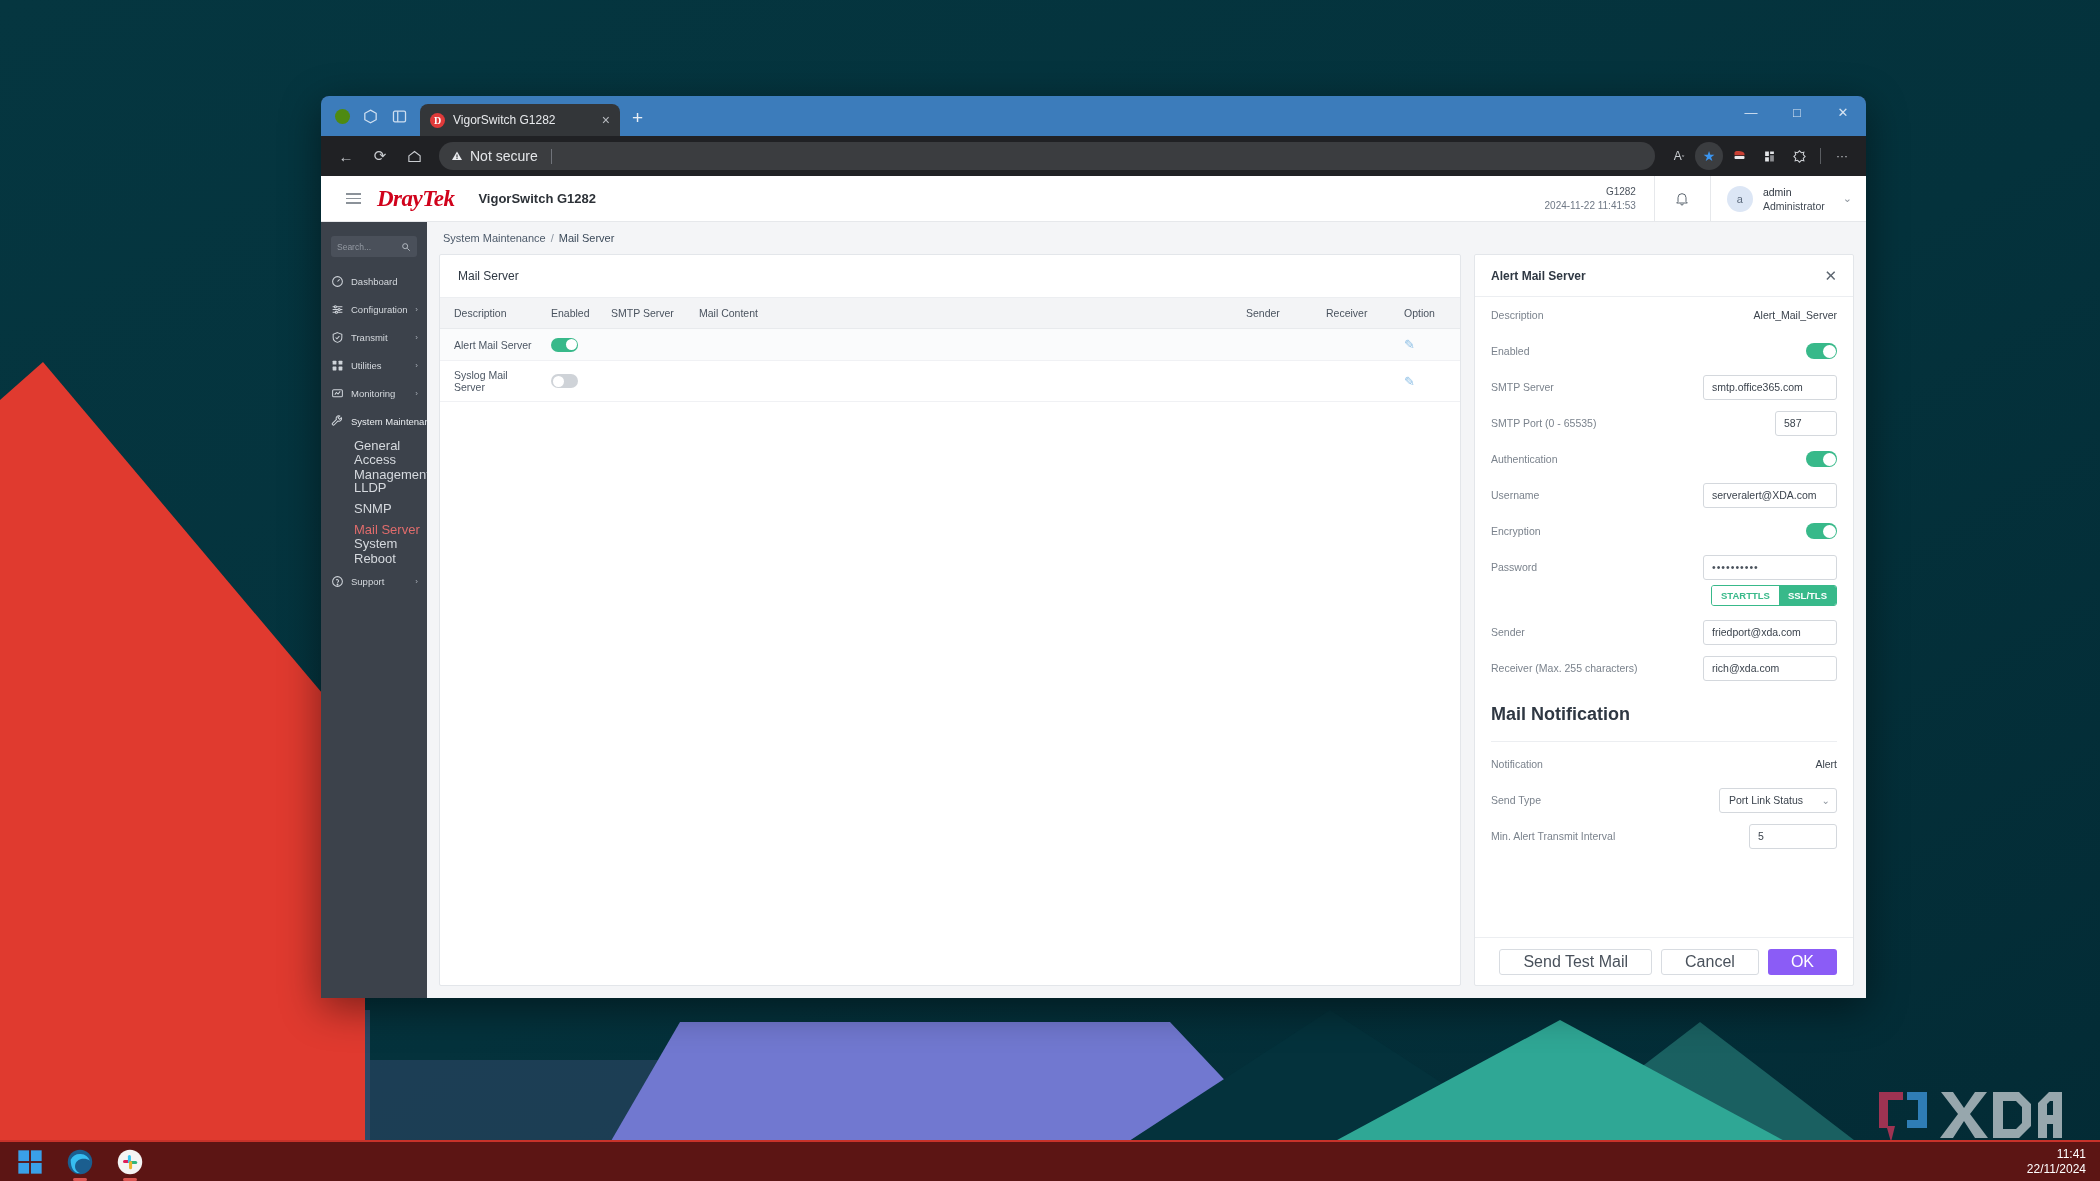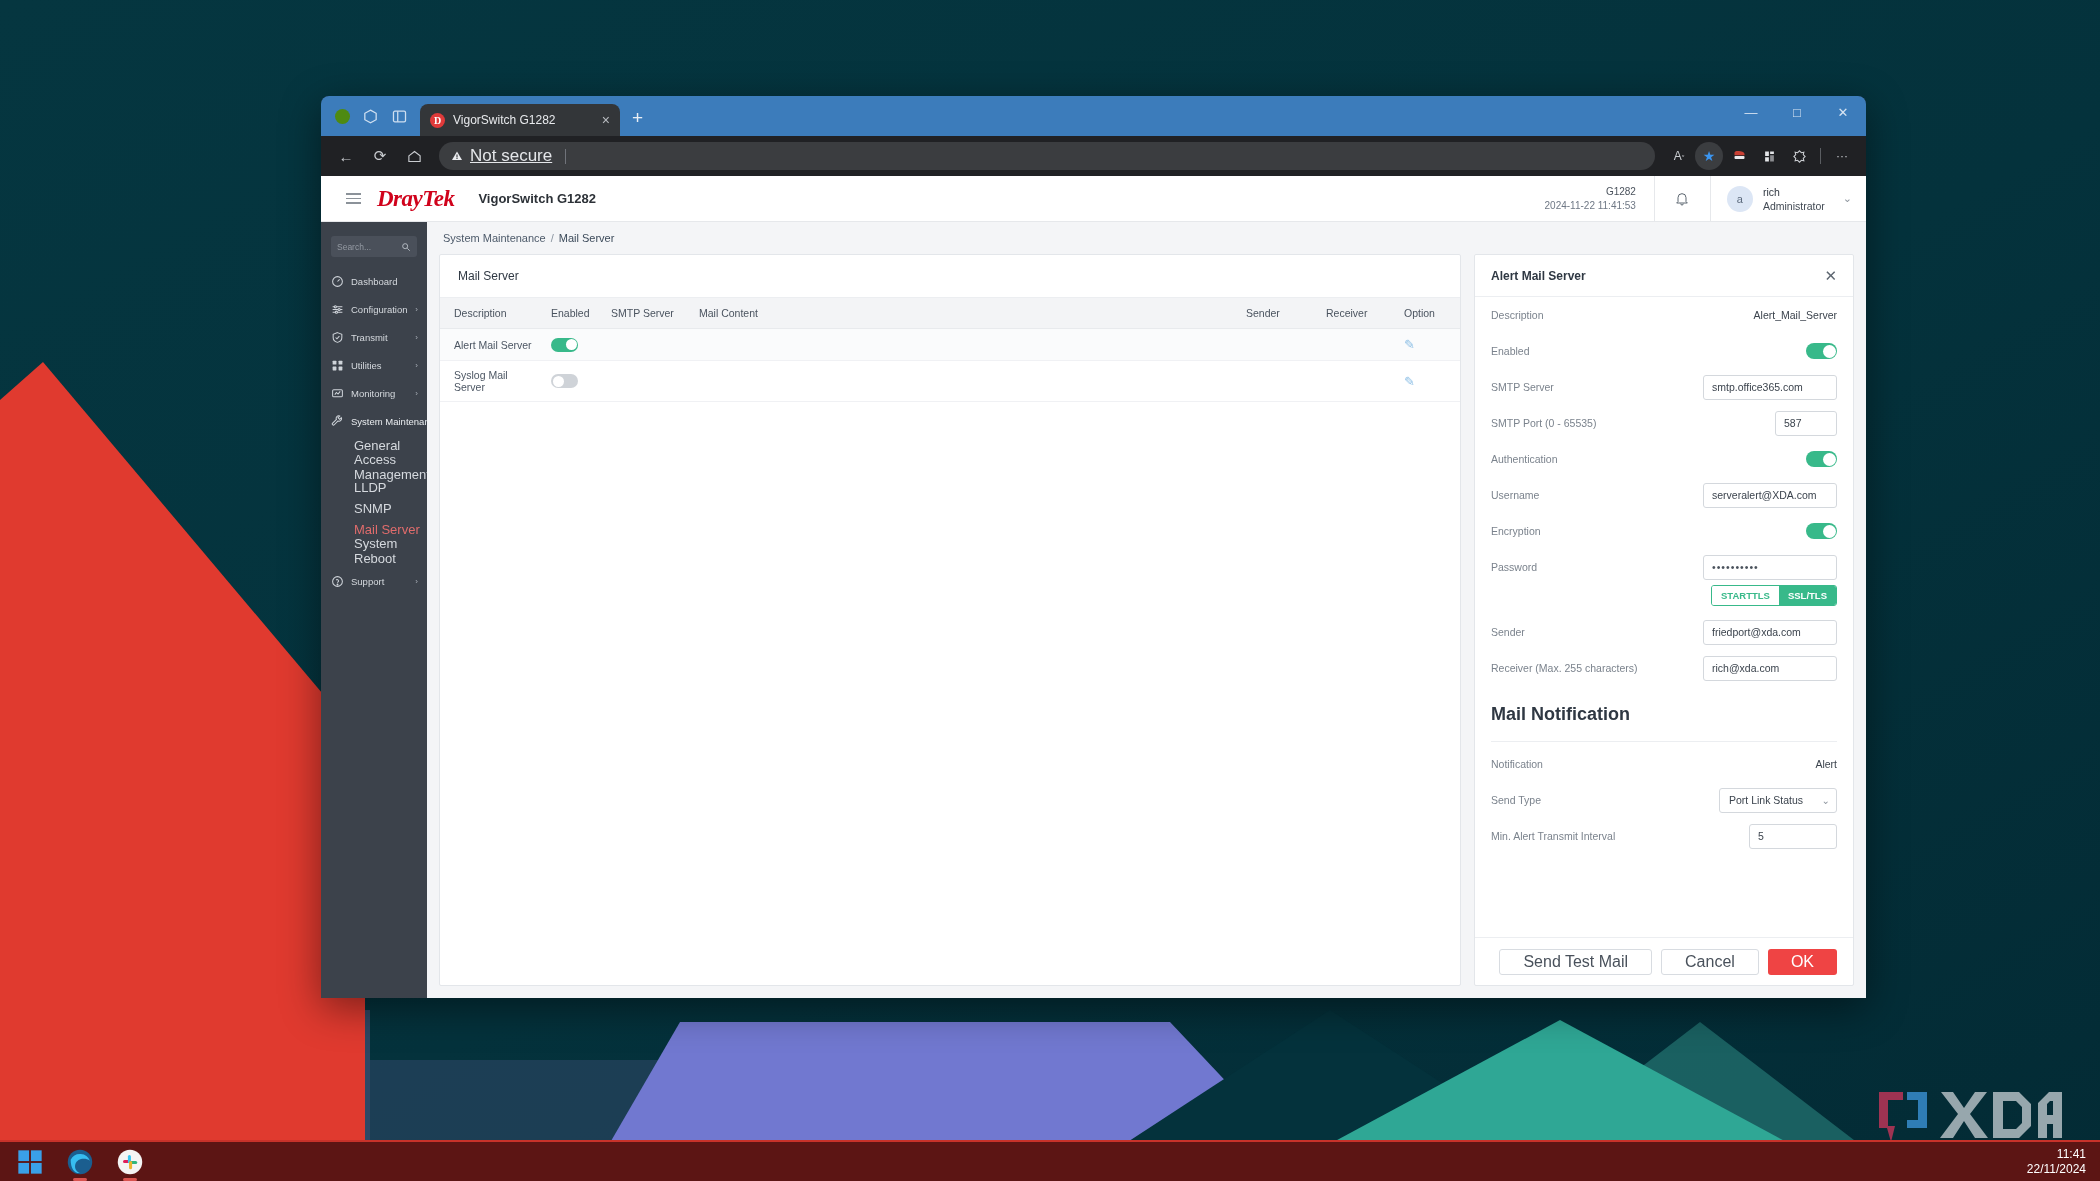--- a/index.html
+++ b/index.html
@@ -93,21 +93,21 @@
   }
   .nav-btn {
     width: 30px; height: 30px; display: flex; align-items: center;
     justify-content: center; color: #c9ccd0; font-size: 15px;
   }
   #omnibox {
     flex: 1; height: 28px; background: #3b3d40; border-radius: 14px;
     display: flex; align-items: center; padding: 0 12px; gap: 7px;
     margin-left: 6px; margin-right: 6px;
   }
-  #not-secure-text { color: #e4e6e9; font-size: 17px; text-decoration: underline; }
+  #not-secure-text { color: #e4e6e9; font-size: 14px; }
   #omnibox-divider { width: 1px; height: 15px; background: #70737a; margin-left: 6px; }
   #toolbar-right { display: flex; align-items: center; gap: 2px; }
   .tb-btn {
     width: 28px; height: 28px; display: flex; align-items: center;
     justify-content: center; color: #c9ccd0; font-size: 12px; position: relative;
   }
   #star-btn {
     background: #3b3d40; border-radius: 14px; color: #3b95f0; font-size: 14px;
   }
   .tb-sep { width: 1px; height: 16px; background: #5a5d61; margin: 0 5px; }
@@ -296,21 +296,21 @@
   #drawer-footer {
     height: 48px; border-top: 1px solid #eceef1; flex: none;
     display: flex; align-items: center; justify-content: flex-end;
     gap: 9px; padding: 0 16px;
   }
   .btn {
     height: 26px; border-radius: 3px; font-size: 16px; padding: 0 23px;
     display: flex; align-items: center; justify-content: center;
   }
   .btn.secondary { background: #fff; border: 1px solid #d8dce1; color: #49515b; }
-  .btn.primary { background: #ef4444; color: #fff; min-width: 56px; }
+  .btn.primary { background: #8b5cf6; color: #fff; min-width: 56px; }
 </style>
 </head>
 <body>
 
 <div id="desktop">
 
   <div class="bg-layer">
     <svg viewBox="0 0 2100 1181" preserveAspectRatio="none">
       <defs>
         <linearGradient id="bgg" x1="0" y1="0" x2="1" y2="1">
@@ -437,21 +437,21 @@
           </div>
           <div id="bell-btn">
             <svg width="16" height="16" viewBox="0 0 24 24" fill="none" stroke="#5c6670" stroke-width="1.5">
               <path d="M6 16 V10 a6 6 0 0 1 12 0 v6 l2 2 H4 Z"></path>
               <path d="M10 19 a2 2 0 0 0 4 0"></path>
             </svg>
           </div>
           <div id="user-box">
             <div id="avatar">a</div>
             <div id="user-text">
-              <div class="uname">rich</div>
+              <div class="uname">admin</div>
               <div>Administrator</div>
             </div>
             <div id="user-chevron">⌄</div>
           </div>
         </div>
       </div>
 
       <div id="body-row">
 
         <div id="sidebar">

